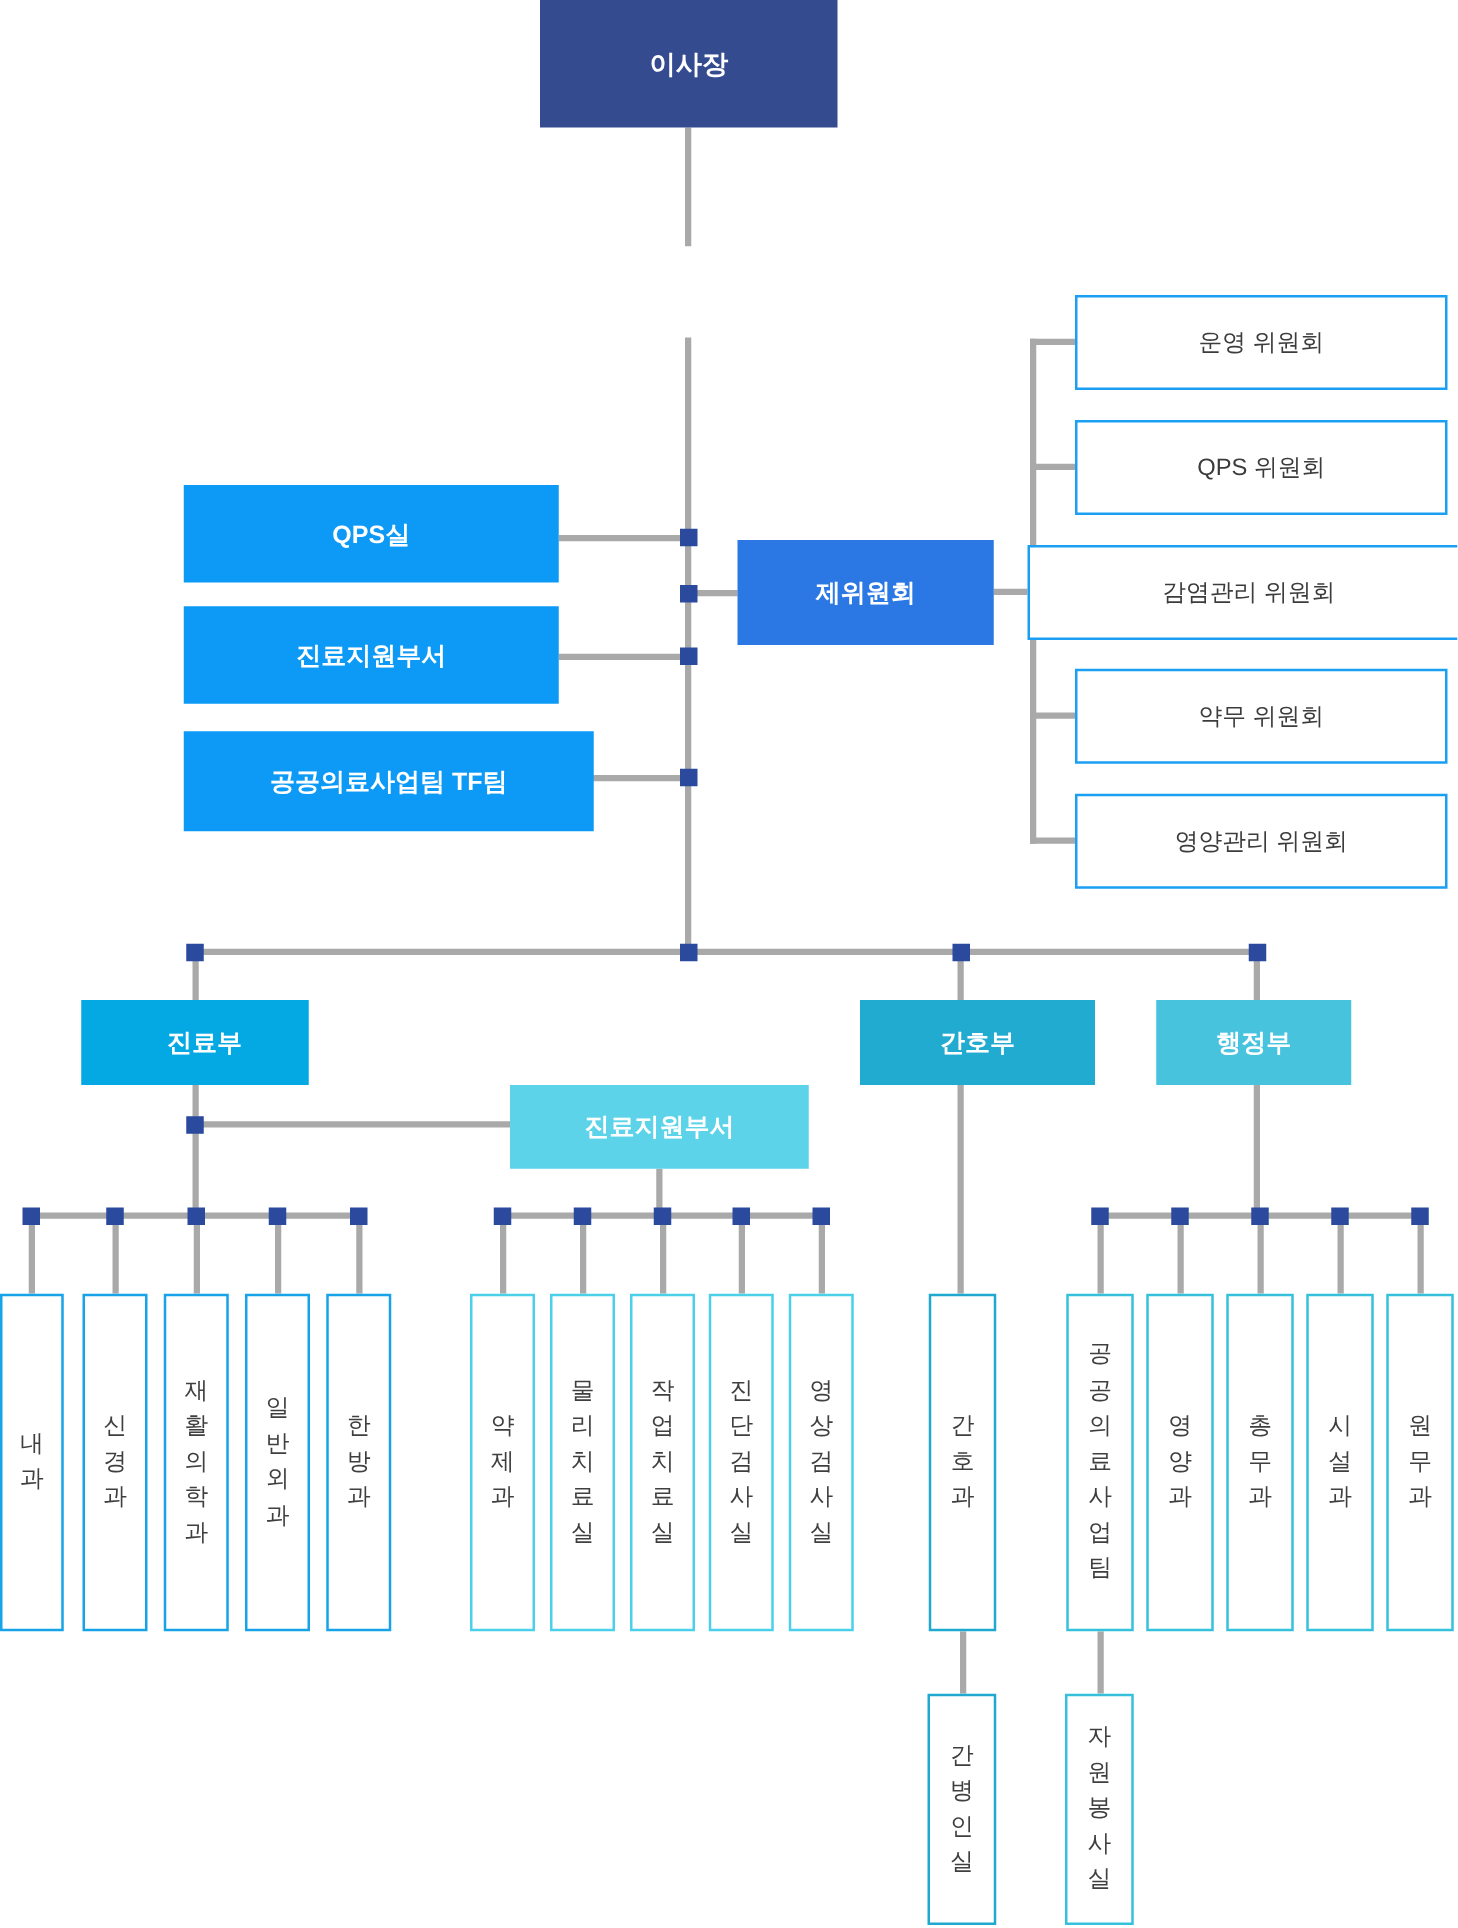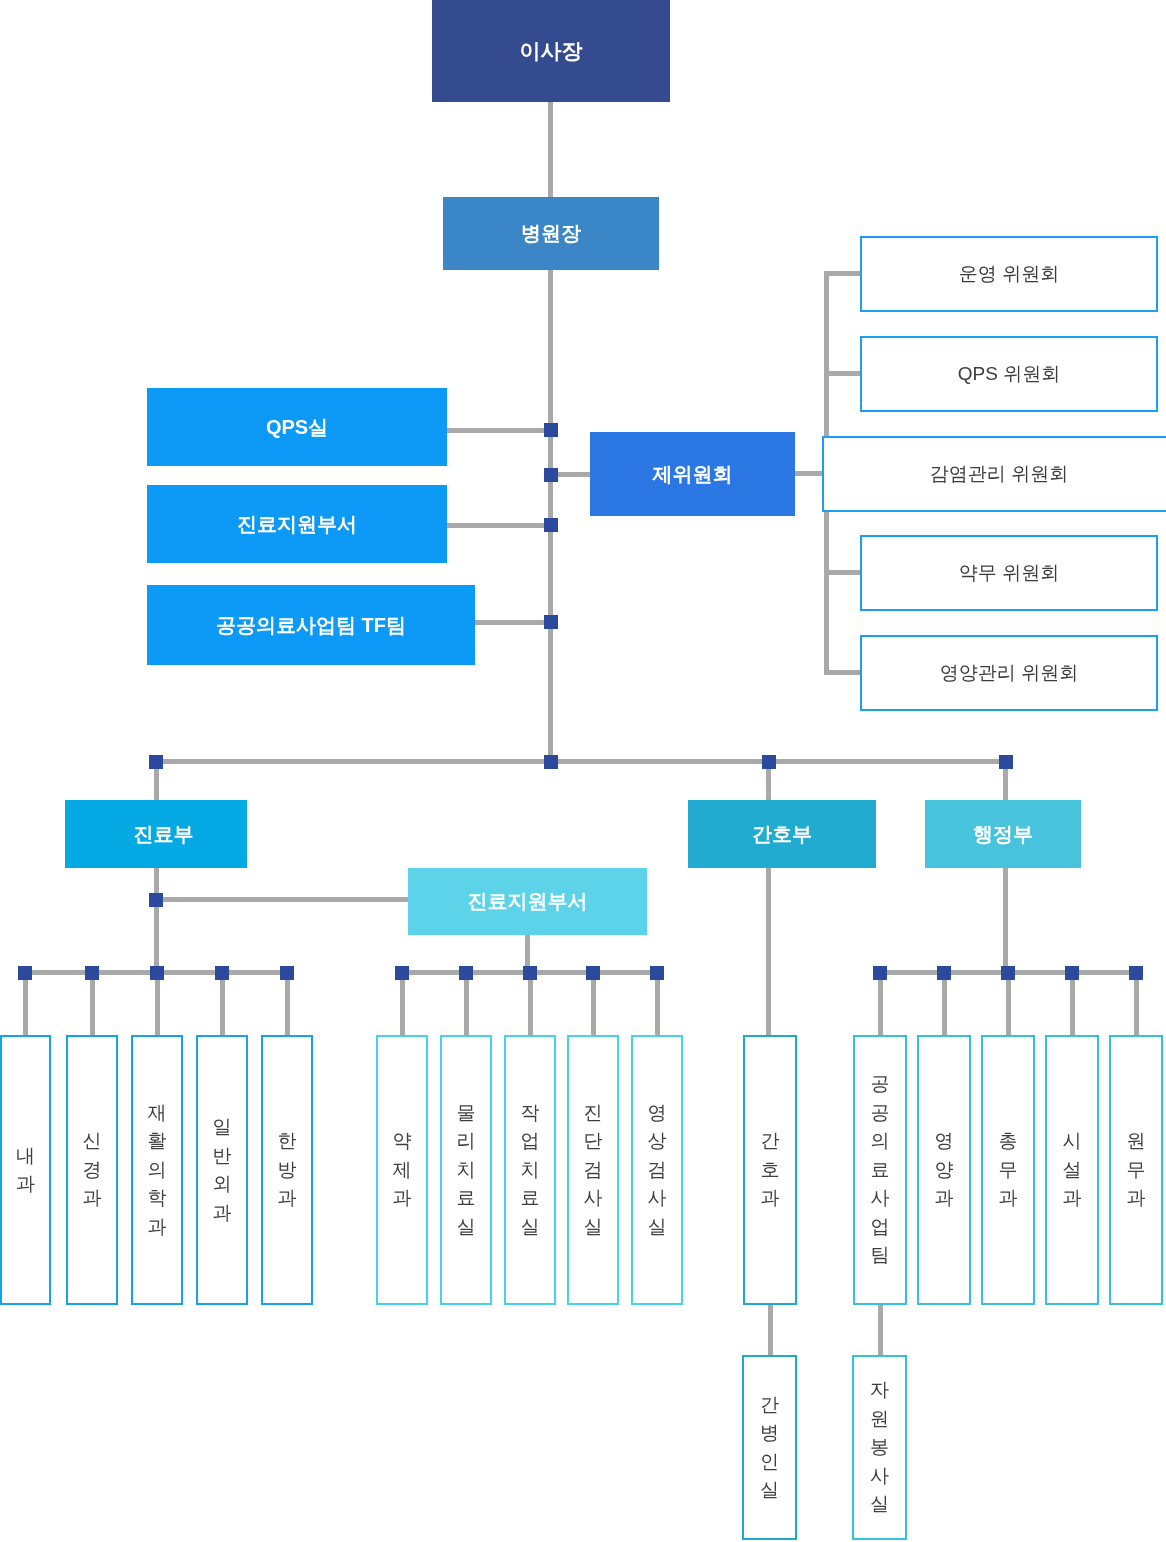--- a/index.html
+++ b/index.html
@@ -95,21 +95,20 @@
   <div class="node" style="left:586px;top:966px;"></div>
   <div class="node" style="left:650px;top:966px;"></div>
   <div class="node" style="left:873px;top:966px;"></div>
   <div class="node" style="left:937px;top:966px;"></div>
   <div class="node" style="left:1001px;top:966px;"></div>
   <div class="node" style="left:1065px;top:966px;"></div>
   <div class="node" style="left:1129px;top:966px;"></div>
 
   <div class="fbox fs21" style="left:432px;top:0;width:238px;height:102px;background:#344b8f;">이사장</div>
 
-  <div class="fbox fs20" style="left:443px;top:197px;width:216px;height:73px;background:#3b86c6;">병원장</div>
 
   <div class="fbox fs20" style="left:147px;top:388px;width:300px;height:78px;background:#0d9af7;">QPS실</div>
   <div class="fbox fs20" style="left:147px;top:485px;width:300px;height:78px;background:#0d9af7;">진료지원부서</div>
   <div class="fbox fs20" style="left:147px;top:585px;width:328px;height:80px;background:#0d9af7;text-align:right;">공공의료사업팀 TF팀</div>
 
   <div class="fbox fs20" style="left:590px;top:432px;width:205px;height:84px;background:#2b78e4;">제위원회</div>
 
   <div class="obox bd1" style="left:860px;top:236px;width:298px;height:76px;">운영 위원회</div>
   <div class="obox bd1" style="left:860px;top:336px;width:298px;height:76px;">QPS 위원회</div>
   <div class="obox bd1" style="left:822px;top:436px;width:354px;height:76px;">감염관리 위원회</div>

